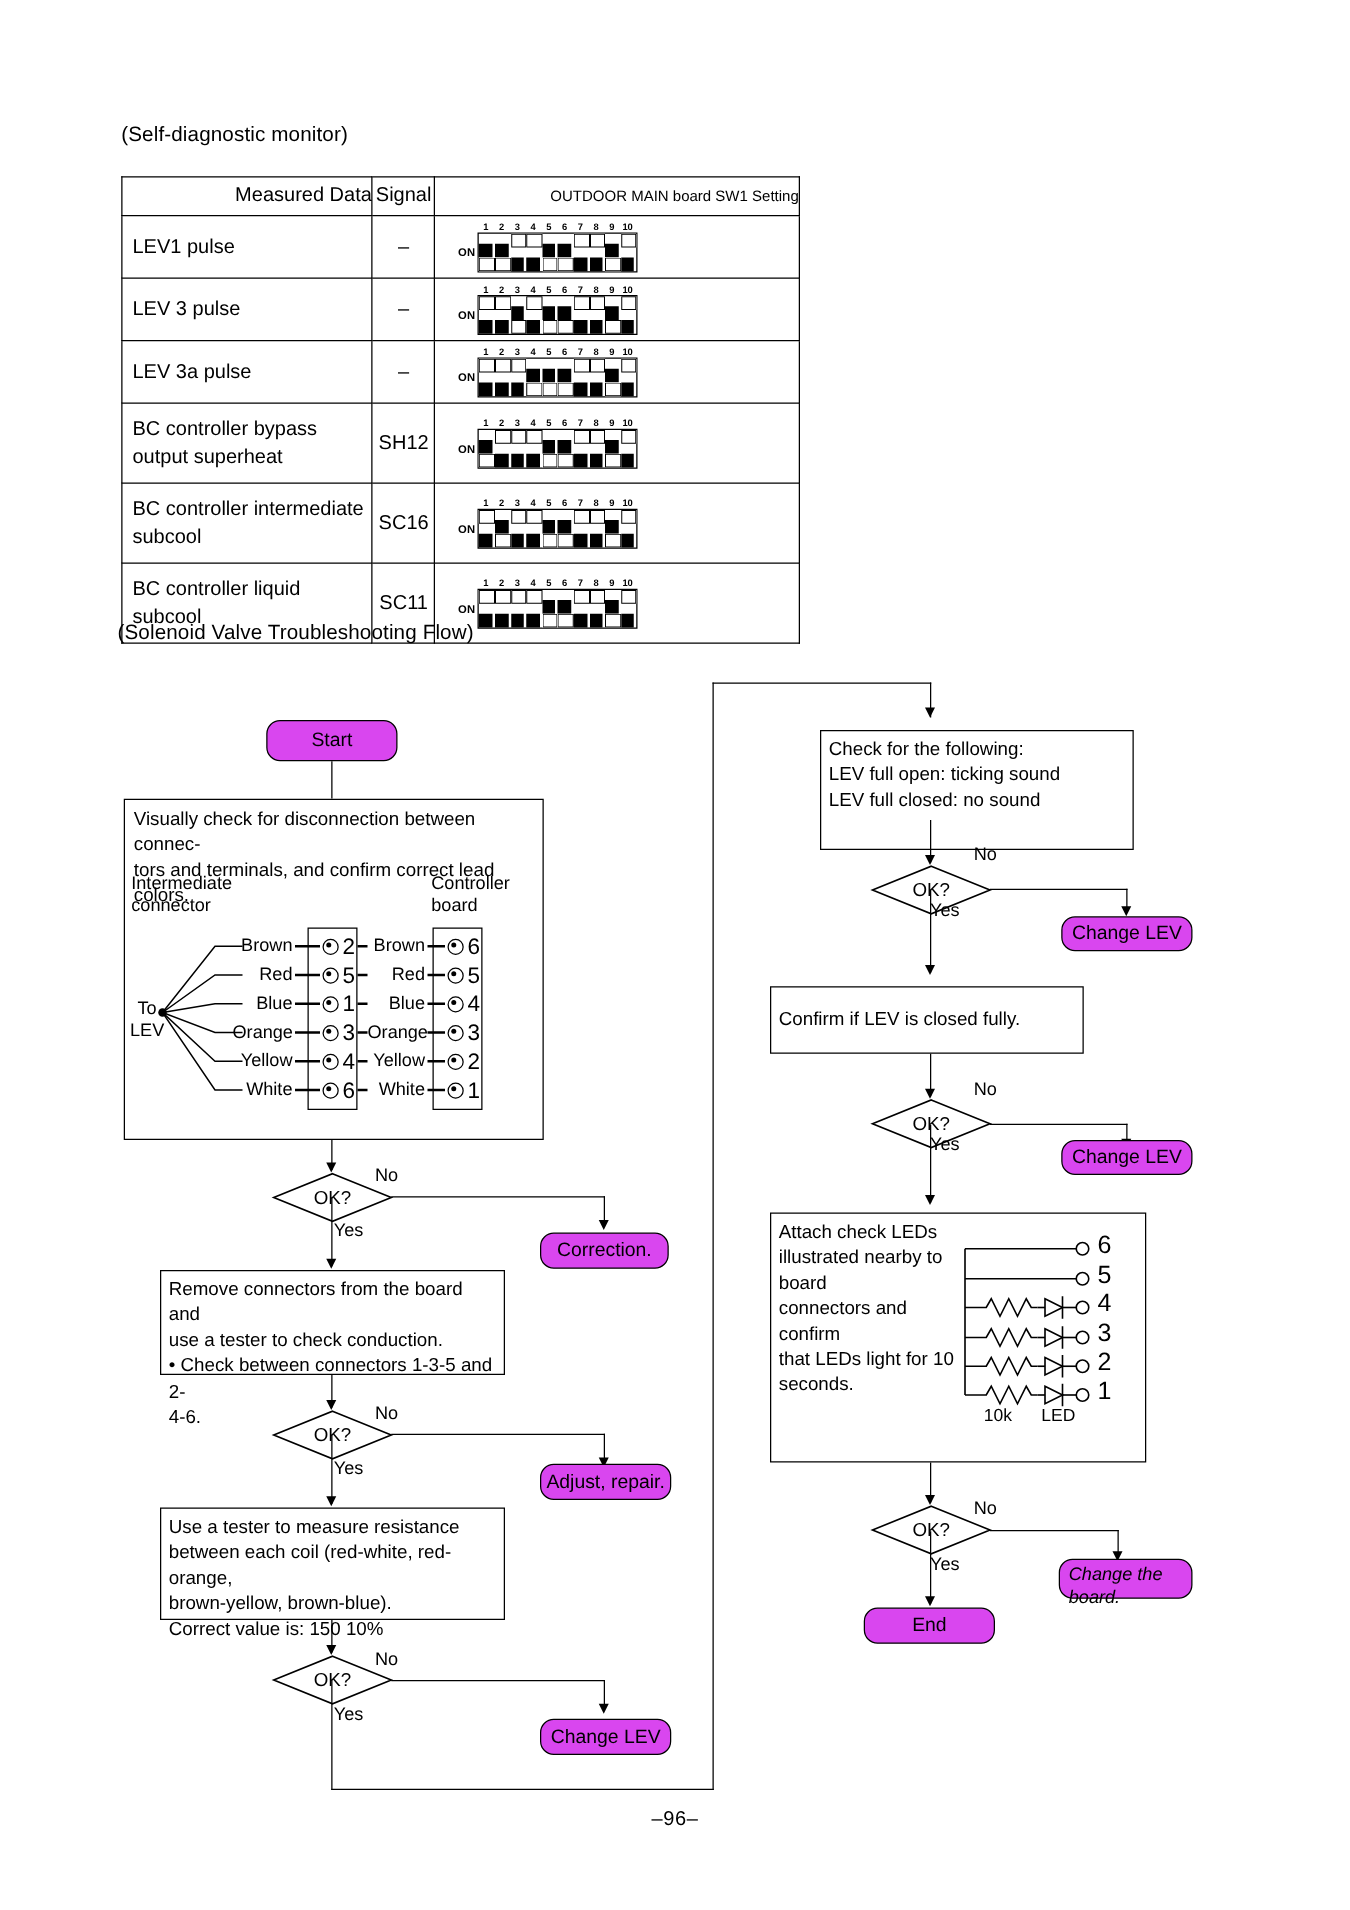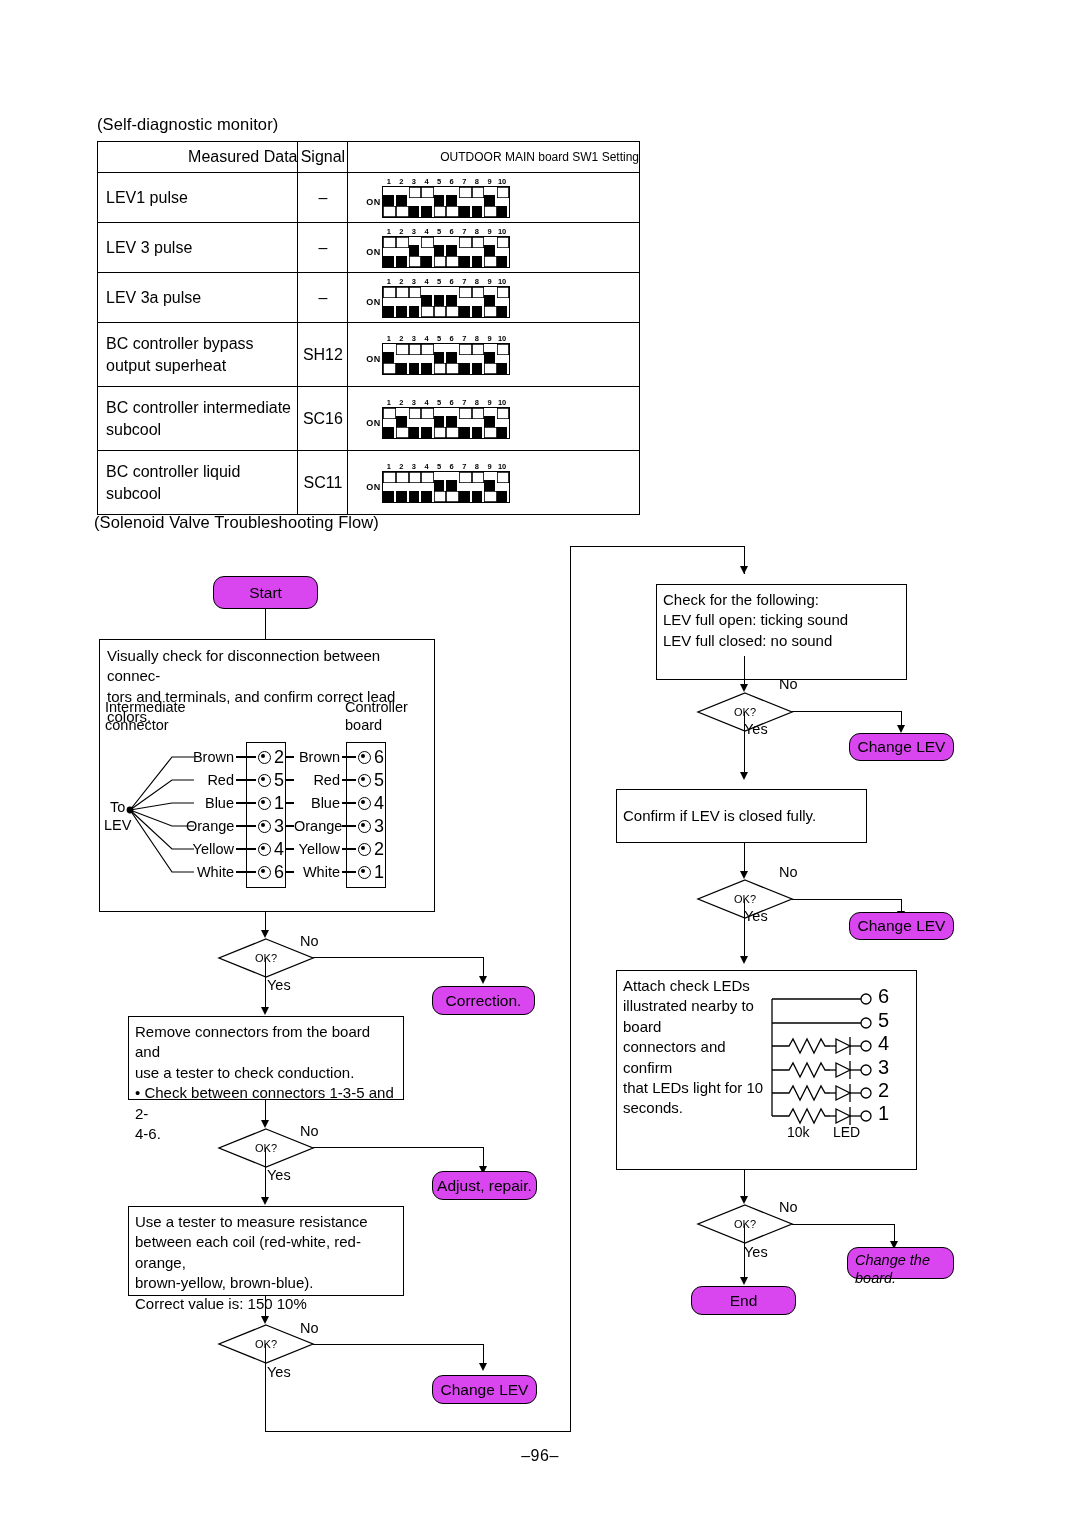--- a/index.html
+++ b/index.html
@@ -4,21 +4,21 @@
 <style>
   html,body{margin:0;padding:0;background:#fff;}
   body{
     width:1080px;height:1528px;position:relative;
     font-family:"Liberation Sans", sans-serif;
     color:#000;overflow:hidden;
   }
   .abs{position:absolute;}
 
   
-  .section-caption{font-size:16.5px;letter-spacing:.1px;white-space:nowrap;margin-top:16px;}
+  .section-caption{font-size:16.5px;letter-spacing:.1px;white-space:nowrap;}
 
   
   .tbl{position:absolute;left:97px;top:141px;width:543px;border-collapse:collapse;}
   .tbl td,.tbl th{border:1.3px solid #000;padding:0;vertical-align:middle;}
   .tbl th{font-weight:normal;font-size:12px;height:30px;text-align:right;}
   .tbl .c-data{width:195px;padding-left:8px;font-size:16px;line-height:1.35;}
   .tbl .c-sig{width:49px;text-align:center;font-size:16px;}
   .tbl .c-sw{width:295px;}
   .tbl tbody tr{height:50px;}
   .tbl tbody tr.two{height:64px;}
@@ -39,21 +39,21 @@
   .fbox{position:absolute;border:1.2px solid #000;background:#fff;box-sizing:border-box;
         font-size:15px;line-height:1.36;padding:5px 6px;}
   .term{position:absolute;border:1.2px solid #000;border-radius:11px;background:#d946ef;
         box-sizing:border-box;font-size:15.5px;display:flex;align-items:center;
         justify-content:center;}
   .term.lft{justify-content:flex-start;padding-left:7px;align-items:flex-start;
             padding-top:3px;line-height:1.25;display:block;font-style:italic;}
   .dmd{position:absolute;width:96px;height:40px;}
   .dmd .shape{position:absolute;inset:0;}
   .dmd .lbl{position:absolute;inset:0;display:flex;align-items:center;justify-content:center;
-            font-size:11px;}
+            font-size:15px;}
   .ylbl,.nlbl{position:absolute;font-size:14.5px;}
 
   
   .ln{position:absolute;background:#000;}
   .lnh{height:1.2px;}
   .lnv{width:1.2px;}
   .arw{position:absolute;width:0;height:0;border-left:4.5px solid transparent;
        border-right:4.5px solid transparent;border-top:8px solid #000;}
   .conn-title{position:absolute;font-size:14.5px;line-height:1.25;}
   .pinbox{position:absolute;border:1.3px solid #000;background:#fff;}

